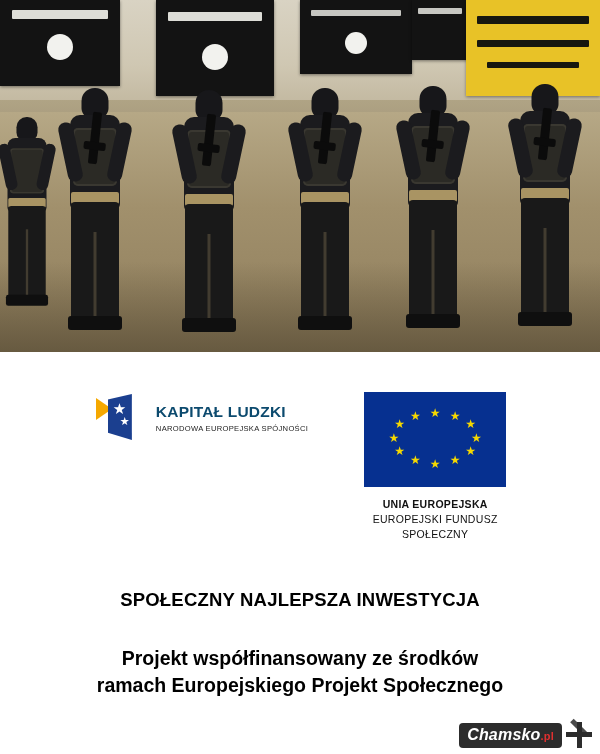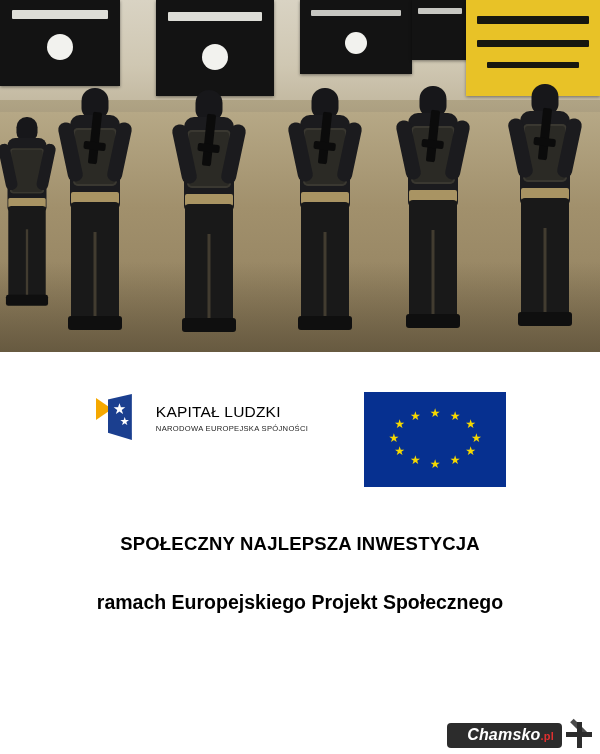--- a/index.html
+++ b/index.html
@@ -225,22 +225,22 @@
   .kl-mark .star {
     position: absolute;
     color: #ffffff;
     font-size: 15px;
     line-height: 1;
   }
   .kl-mark .star.a { left: 19px; top: 9px; }
   .kl-mark .star.b { left: 26px; top: 24px; font-size: 11px; }
   .kl-text .kl-title {
     font-size: 15.5px;
-    font-weight: normal;
-    color: #000000;
+    font-weight: bold;
+    color: #0c4a6e;
     letter-spacing: .2px;
     line-height: 1.1;
   }
   .kl-text .kl-sub {
     font-size: 7.6px;
     color: #222222;
     letter-spacing: .3px;
     margin-top: 3px;
   }
 
@@ -294,21 +294,21 @@
     align-items: center;
     gap: 4px;
   }
   .wm-box {
     position: relative;
     background: #2c2c2c;
     color: #ffffff;
     font-size: 16px;
     font-weight: bold;
     font-style: italic;
-    padding: 3px 8px 4px 20px;
+    padding: 3px 8px 4px 8px;
     border-radius: 4px;
     letter-spacing: .2px;
   }
   .wm-box .dotpl {
     color: #e03030;
     font-size: 11px;
     font-style: normal;
   }
   .wm-glyph {
     width: 26px; height: 26px;
@@ -450,26 +450,32 @@
           <span class="s" style="left:79%;  top:48%;">★</span>
           <span class="s" style="left:75%;  top:62%;">★</span>
           <span class="s" style="left:64%;  top:72%;">★</span>
           <span class="s" style="left:50%;  top:76%;">★</span>
           <span class="s" style="left:36%;  top:72%;">★</span>
           <span class="s" style="left:25%;  top:62%;">★</span>
           <span class="s" style="left:21%;  top:48%;">★</span>
           <span class="s" style="left:25%;  top:34%;">★</span>
           <span class="s" style="left:36%;  top:25%;">★</span>
         </div>
+        <div class="eu-cap">
+          <div class="l1">UNIA EUROPEJSKA</div>
+          <div class="l2">EUROPEJSKI FUNDUSZ</div>
+          <div class="l3">SPOŁECZNY</div>
+        </div>
       </div>
     </div>
 
     <div class="headline">SPOŁECZNY NAJLEPSZA INWESTYCJA</div>
 
     <div class="body-text">
+      <div>Projekt współfinansowany ze środków</div>
       <div>ramach Europejskiego Projekt Społecznego</div>
     </div>
 
     <div class="wm">
       <div class="wm-box">
         <span>Chamsko</span><span class="dotpl">.pl</span>
       </div>
       <div class="wm-glyph">
         <div class="bar b1"></div>
         <div class="bar b2"></div>

